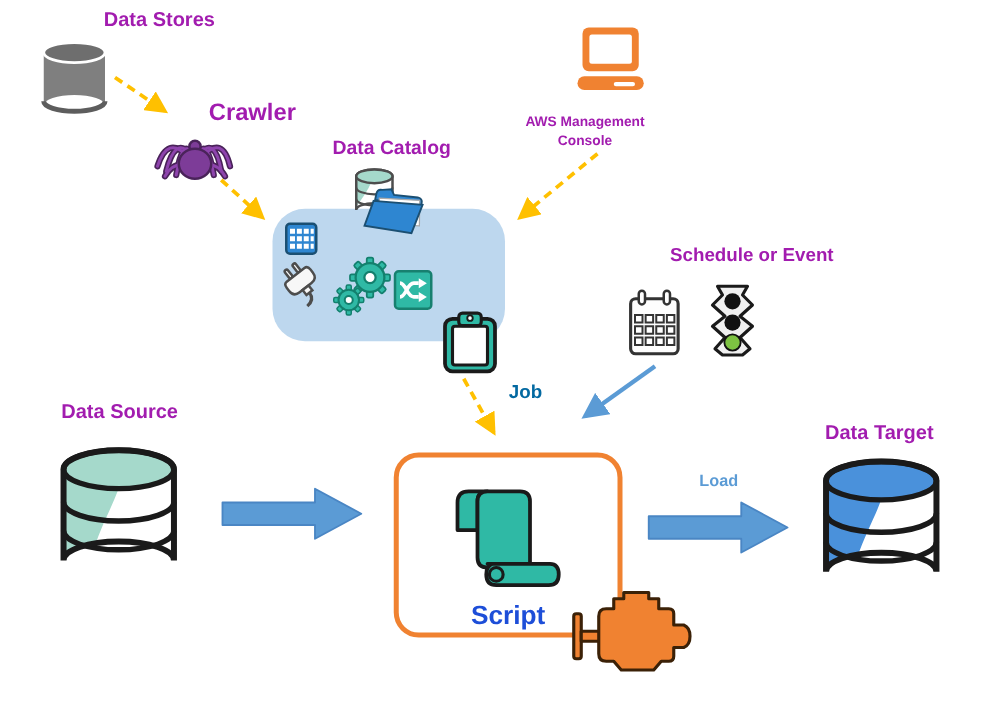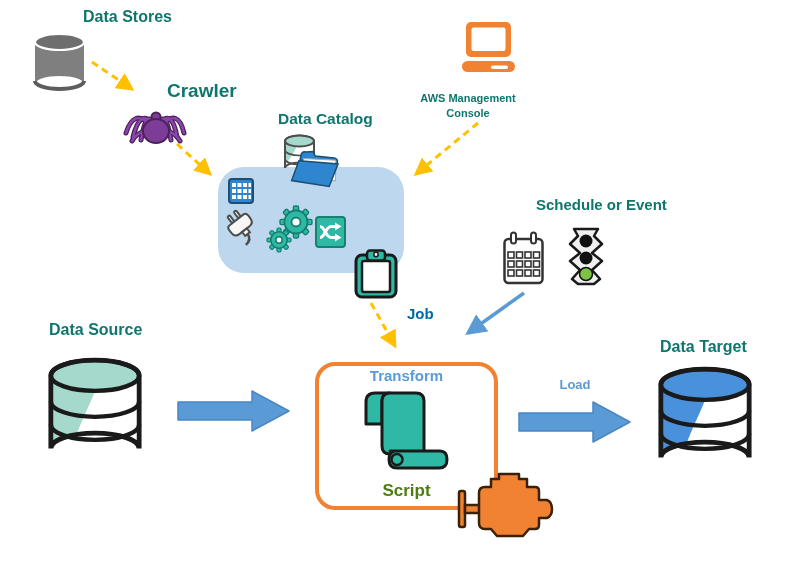--- a/index.html
+++ b/index.html
@@ -1,45 +1,44 @@
 <!DOCTYPE html>
 <html><head>
 <meta charset="utf-8">
 <style>
   html,body{margin:0;padding:0;background:#fff;}
   #stage{position:relative;width:806px;height:580px;background:#fff;overflow:hidden;
          font-family:"Liberation Sans",sans-serif;}
   #stage svg{overflow:visible;display:block;}
   .abs{position:absolute;}
-  .lbl{position:absolute;font-weight:bold;color:#0f766e;white-space:nowrap;}
+  .lbl{position:absolute;font-weight:bold;color:#a21caf;white-space:nowrap;}
   .lbl.blue{color:#5B9BD5;}
   .lbl.center{text-align:center;white-space:normal;}
   .catalog-box{position:absolute;left:218px;top:167px;width:186px;height:106px;
                background:#BDD7EE;border-radius:26px;}
   .transform-box{position:absolute;left:315px;top:362px;width:183px;height:148px;
                  border:4px solid #F08231;border-radius:20px;background:#fff;box-sizing:border-box;}
   .overlay{position:absolute;left:0;top:0;pointer-events:none;}
 </style>
 </head>
 <body>
 
 <div id="stage">
 
   <div class="catalog-box"></div>
   <div class="transform-box"></div>
 
   <div class="lbl" style="left:83px;top:8px;font-size:16px;">Data Stores</div>
   <div class="lbl" style="left:167px;top:80px;font-size:19px;">Crawler</div>
-  <div class="lbl" style="left:266px;top:110px;font-size:15.5px;margin-left:12px;">Data Catalog</div>
+  <div class="lbl" style="left:266px;top:110px;font-size:15.5px;">Data Catalog</div>
   <div class="lbl center" style="left:405px;top:91px;width:126px;font-size:11px;line-height:1.35;">AWS Management Console</div>
   <div class="lbl" style="left:492px;top:196px;font-size:15px;margin-left:44px;">Schedule or Event</div>
   <div class="lbl" style="left:407px;top:305px;font-size:15px;color:#0369a1;">Job</div>
   <div class="lbl" style="left:49px;top:321px;font-size:16px;">Data Source</div>
-  <div class="lbl blue center" style="left:315px;top:367px;width:183px;font-size:15px;">Transform</div>
-  <div class="lbl center" style="left:315px;top:481px;width:183px;font-size:17px;color:#4d7c0f;">Script</div>
+  <div class="lbl center" style="left:315px;top:481px;width:183px;font-size:21px;color:#1d4ed8;">Script</div>
   <div class="lbl blue center" style="left:519px;top:377px;width:112px;font-size:13px;">Load</div>
   <div class="lbl" style="left:660px;top:338px;font-size:16px;">Data Target</div>
 
   <svg class="abs" style="left:32px;top:32px;" width="55" height="63" viewBox="0 0 55 63">
     <path d="M3,10 A24.5,8 0 0 1 52,10 L52,52 A24.5,8 0 0 0 3,52 Z" fill="#7F7F7F"></path>
     <path d="M3,49 A24.5,8 0 0 0 52,49" fill="none" stroke="#5d5d5d" stroke-width="4"></path>
     <ellipse cx="27.5" cy="10" rx="24.5" ry="8" fill="#6E6E6E" stroke="#fff" stroke-width="2.2"></ellipse>
   </svg>
 
   <svg class="abs" style="left:120px;top:106px;" width="70" height="40" viewBox="0 0 70 40">

